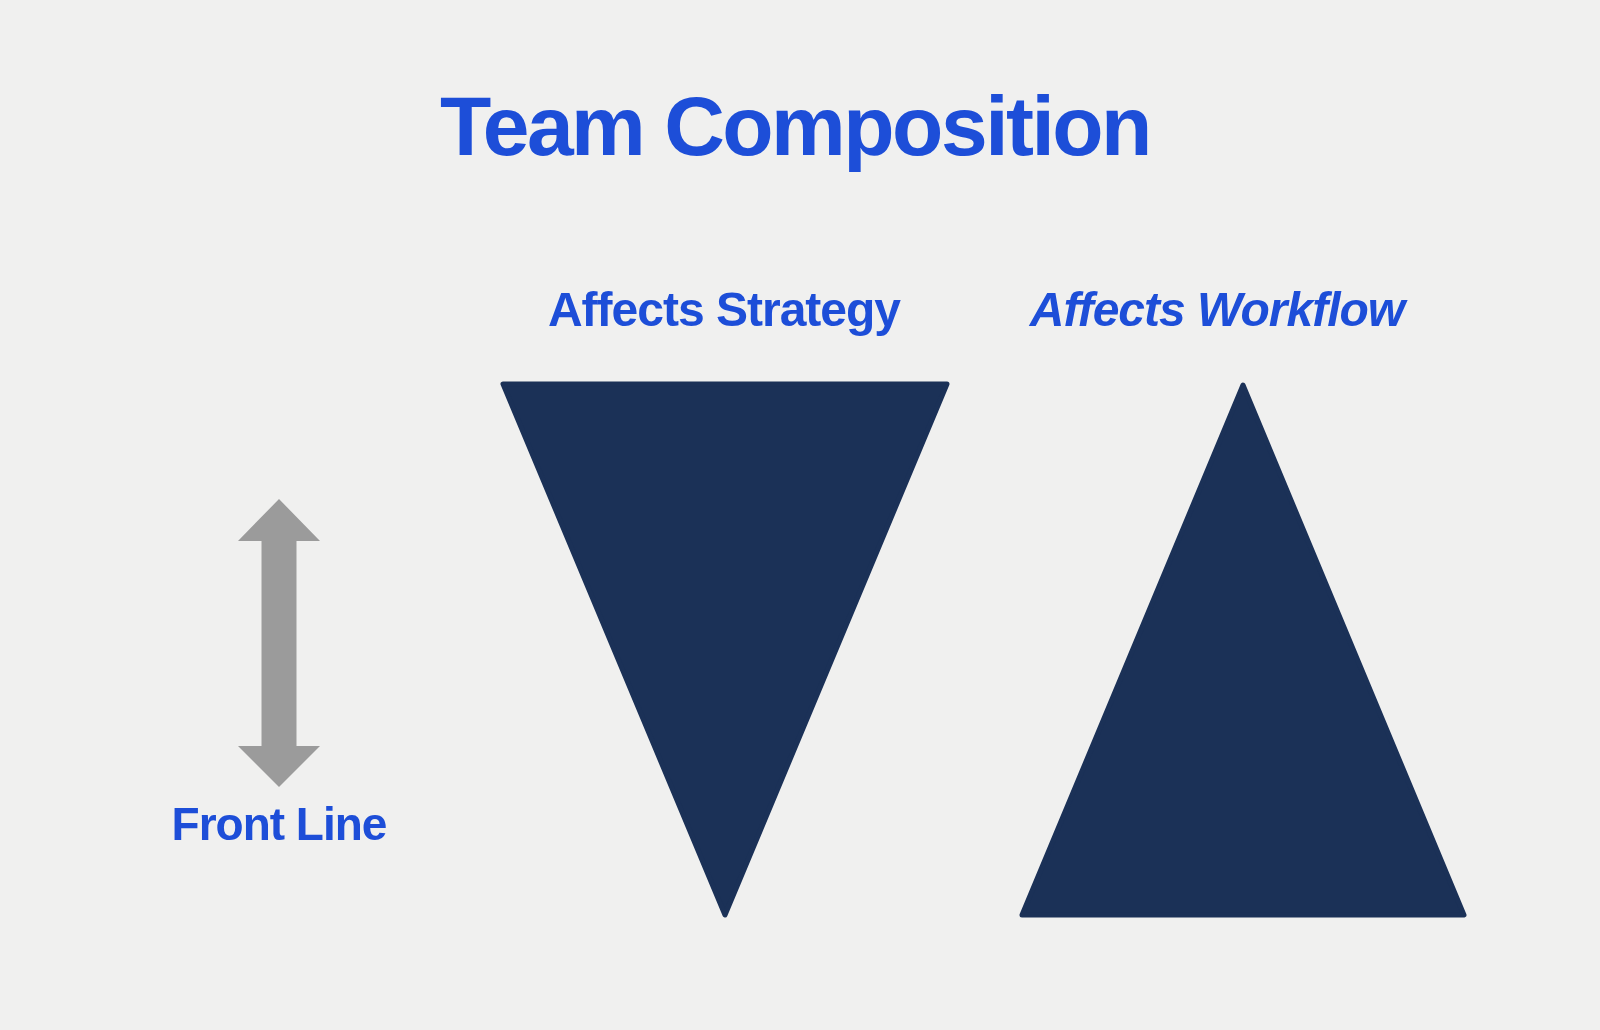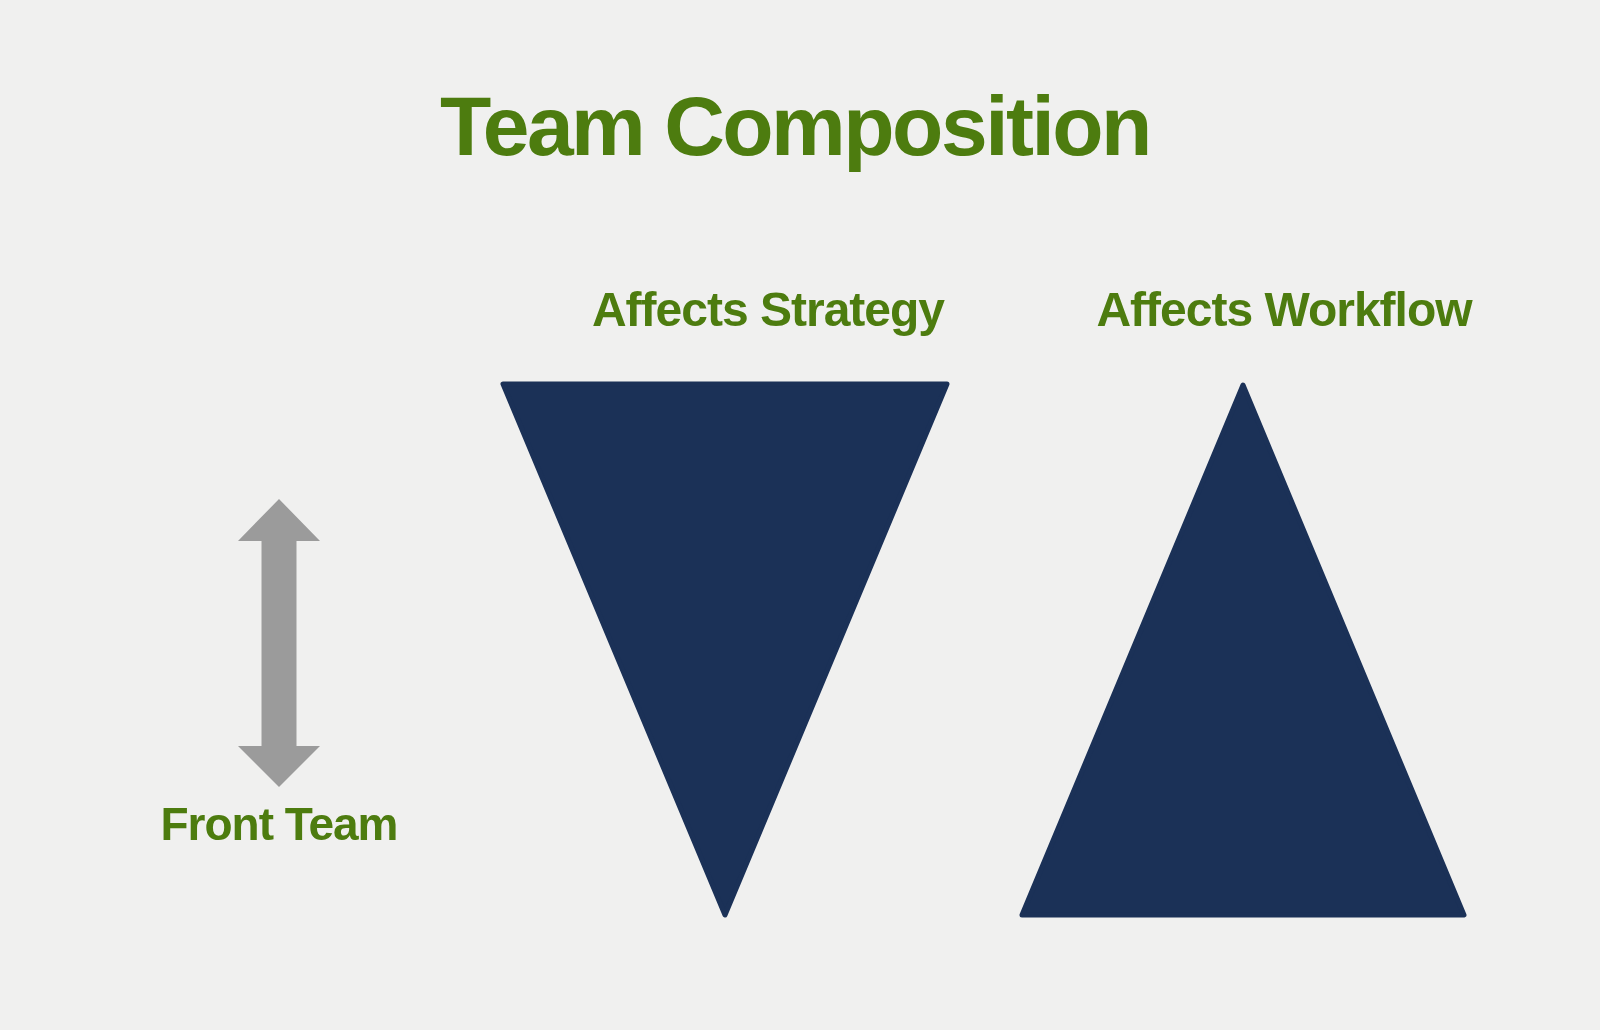--- a/index.html
+++ b/index.html
@@ -22,57 +22,57 @@
     position: absolute;
     left: 0;
     top: 0;
     width: 1600px;
     height: 1030px;
   }
   .txt {
     position: absolute;
     transform: translateX(-50%);
     white-space: nowrap;
-    color: #4d7c0f;
+    color: #1d4ed8;
     font-weight: 700;
     line-height: 1;
   }
   .diagram-title {
     left: 795px;
     top: 84px;
     font-size: 84px;
     letter-spacing: -2.5px;
   }
   .col-header {
     top: 286px;
     font-size: 48px;
     letter-spacing: -1px;
   }
-  .col-header.strategy { left: 724px; margin-left: 44px; }
-  .col-header.workflow { left: 1284px; }
+  .col-header.strategy { left: 724px; }
+  .col-header.workflow { left: 1217px; font-style: italic; }
   .axis-label {
     font-size: 46px;
     letter-spacing: -1px;
   }
   .axis-label.exec { left: 278px; top: 431px; }
   .axis-label.front { left: 279px; top: 801px; }
 </style>
 </head>
 <body>
 
 <div class="canvas" style="background: rgb(240, 240, 239);">
 
   <div class="txt diagram-title">Team Composition</div>
 
   <div class="txt col-header strategy">Affects Strategy</div>
 
   <div class="txt col-header workflow">Affects Workflow</div>
 
 
-  <div class="txt axis-label front">Front Team</div>
+  <div class="txt axis-label front">Front Line</div>
 
   <svg class="shapes-svg" viewBox="0 0 1600 1030">
 
     <polygon points="279,499 320,541 296.5,541 296.5,746 320,746 279,787 238,746 261.5,746 261.5,541 238,541" fill="#9b9b9b"></polygon>
 
     <polygon stroke-width="5" stroke-linejoin="round" points="503,384 947,384 725,915" stroke="#1b3157" fill="#1b3157"></polygon>
 
     <polygon stroke-width="5" stroke-linejoin="round" points="1243,385 1464,915 1022,915" stroke="#1b3157" fill="#1b3157"></polygon>
   </svg>
 

